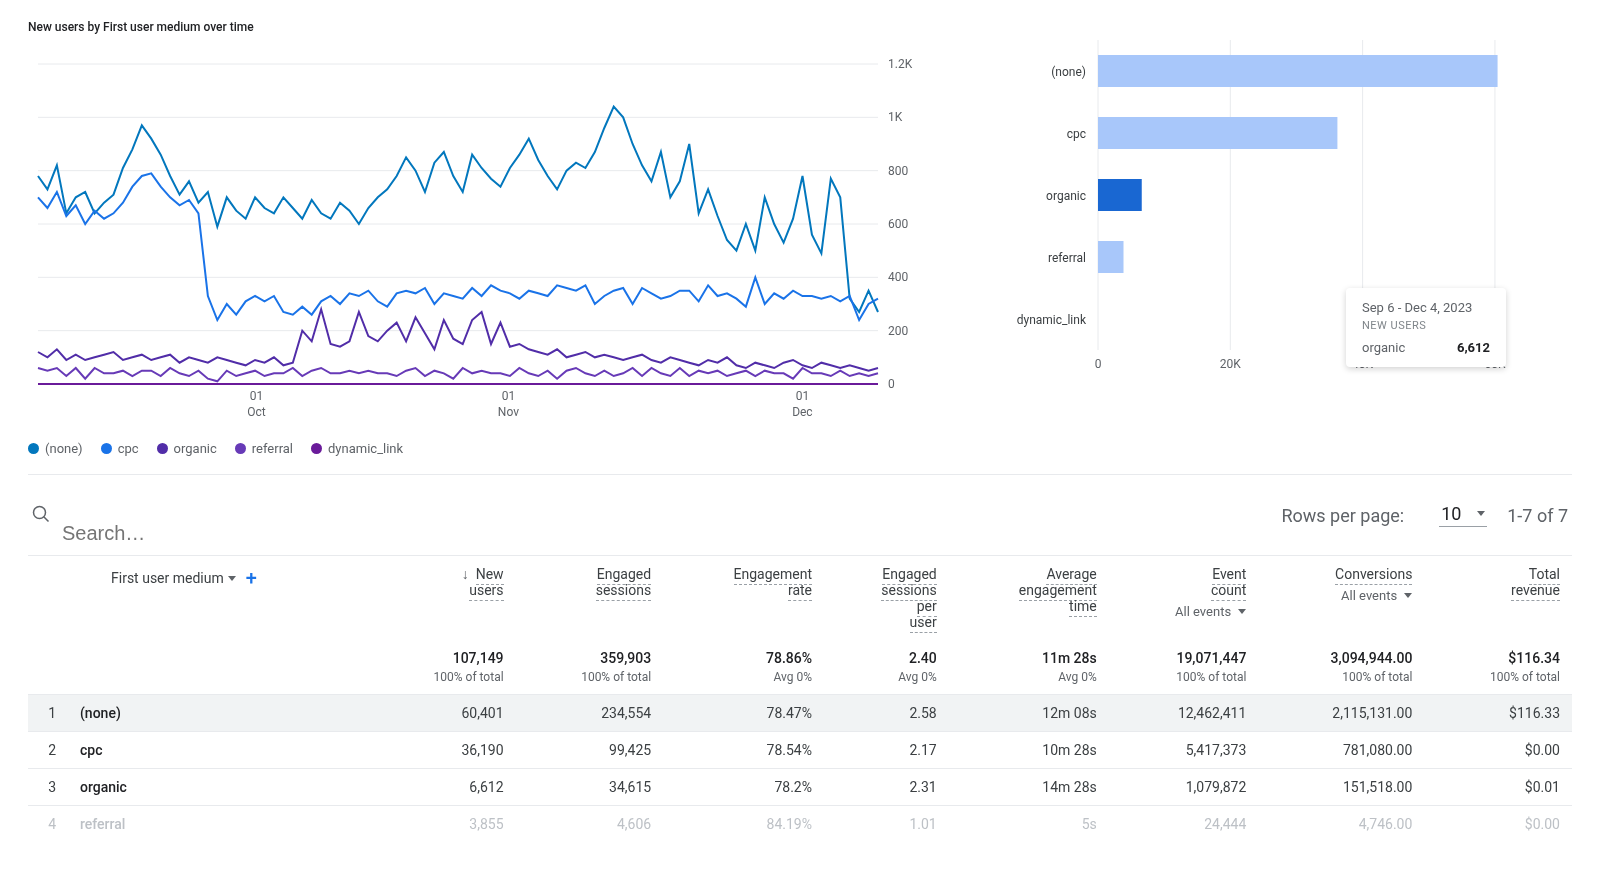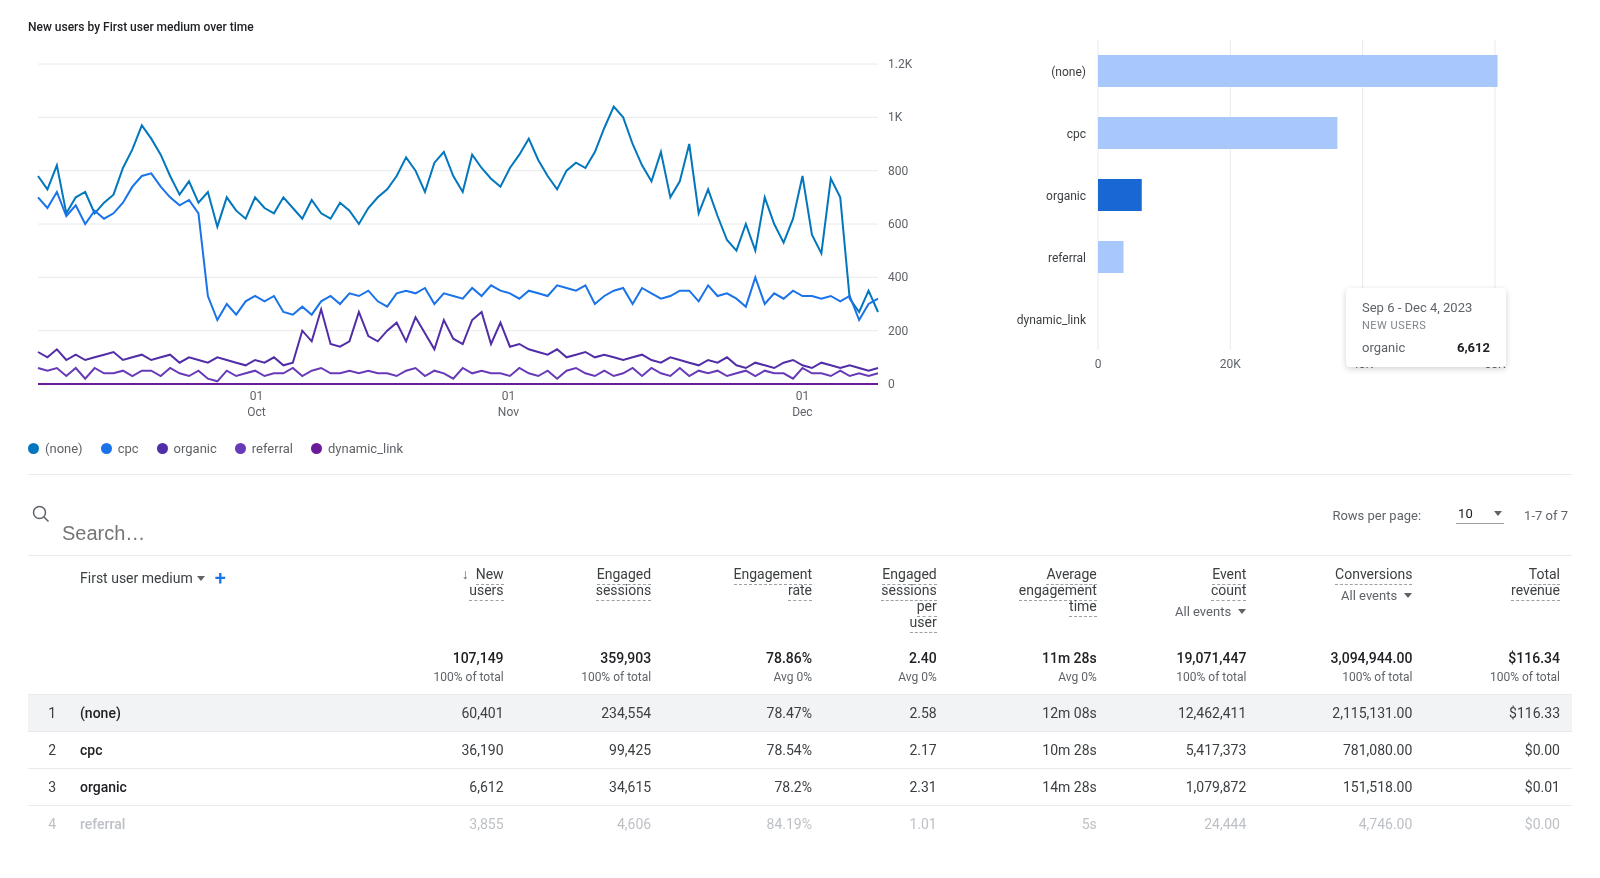--- a/index.html
+++ b/index.html
@@ -18,30 +18,30 @@
   .tooltip{position:absolute;top:268px;left:368px;background:#fff;border-radius:4px;box-shadow:0 2px 6px rgba(0,0,0,.18);padding:12px 16px;width:160px;font-size:13px;pointer-events:none;}
   .tooltip .tt-date{color:#5f6368;margin-bottom:4px;}
   .tooltip .tt-metric{color:#80868b;font-size:11px;letter-spacing:.5px;margin-bottom:8px;}
   .tooltip .tt-row{display:flex;justify-content:space-between;}
   .tooltip .tt-row .k{color:#5f6368;}
   .tooltip .tt-row .v{font-weight:700;color:#202124;}
 
   .toolbar{display:flex;align-items:center;border-top:1px solid #e8eaed;border-bottom:1px solid #e8eaed;margin-top:18px;padding:10px 4px;gap:12px;}
   .search-icon{color:#5f6368;}
   .search-input{border:none;outline:none;flex:1;font-size:20px;color:#5f6368;margin-top:37px;}
-  .toolbar .right{margin-left:auto;display:flex;align-items:center;gap:20px;font-size:13px;color:#5f6368;}
+  .toolbar .right{margin-left:auto;display:flex;align-items:center;gap:20px;font-size:18px;color:#5f6368;}
   .rpp-sel{display:inline-flex;align-items:center;gap:6px;border-bottom:1px solid #9aa0a6;padding:0 2px 2px 2px;color:#202124;width:48px;justify-content:space-between;margin-left:15px;}
 
   table{width:100%;border-collapse:collapse;}
   th,td{padding:10px 12px;text-align:right;vertical-align:top;font-size:14px;}
   th{font-weight:400;color:#3c4043;}
   .colA{text-align:left;width:300px;}
   .idx{width:40px;text-align:right;color:#3c4043;}
   .dim-cell{display:flex;align-items:center;gap:10px;}
-  .dim-dd{display:flex;align-items:center;gap:4px;cursor:pointer;}
+  .dim-dd{display:flex;align-items:center;gap:4px;cursor:pointer;margin-left:31px;}
   .plus-btn{color:#1a73e8;font-size:20px;font-weight:500;cursor:pointer;}
   .dashed{border-bottom:1px dashed #9aa0a6;padding-bottom:2px;}
   .sub-dd{display:flex;justify-content:flex-end;align-items:center;gap:4px;font-size:13px;color:#5f6368;margin-top:6px;cursor:pointer;}
   .sort-arrow{color:#5f6368;}
   .totals td{font-weight:500;color:#202124;}
   .totals .sub{font-weight:400;font-size:12px;color:#5f6368;margin-top:4px;}
   tbody tr{border-top:1px solid #e8eaed;}
   tbody tr td{color:#3c4043;}
   tbody tr td.colA{font-weight:500;color:#202124;}
   tbody tr.selected{background:#f1f3f4;}

